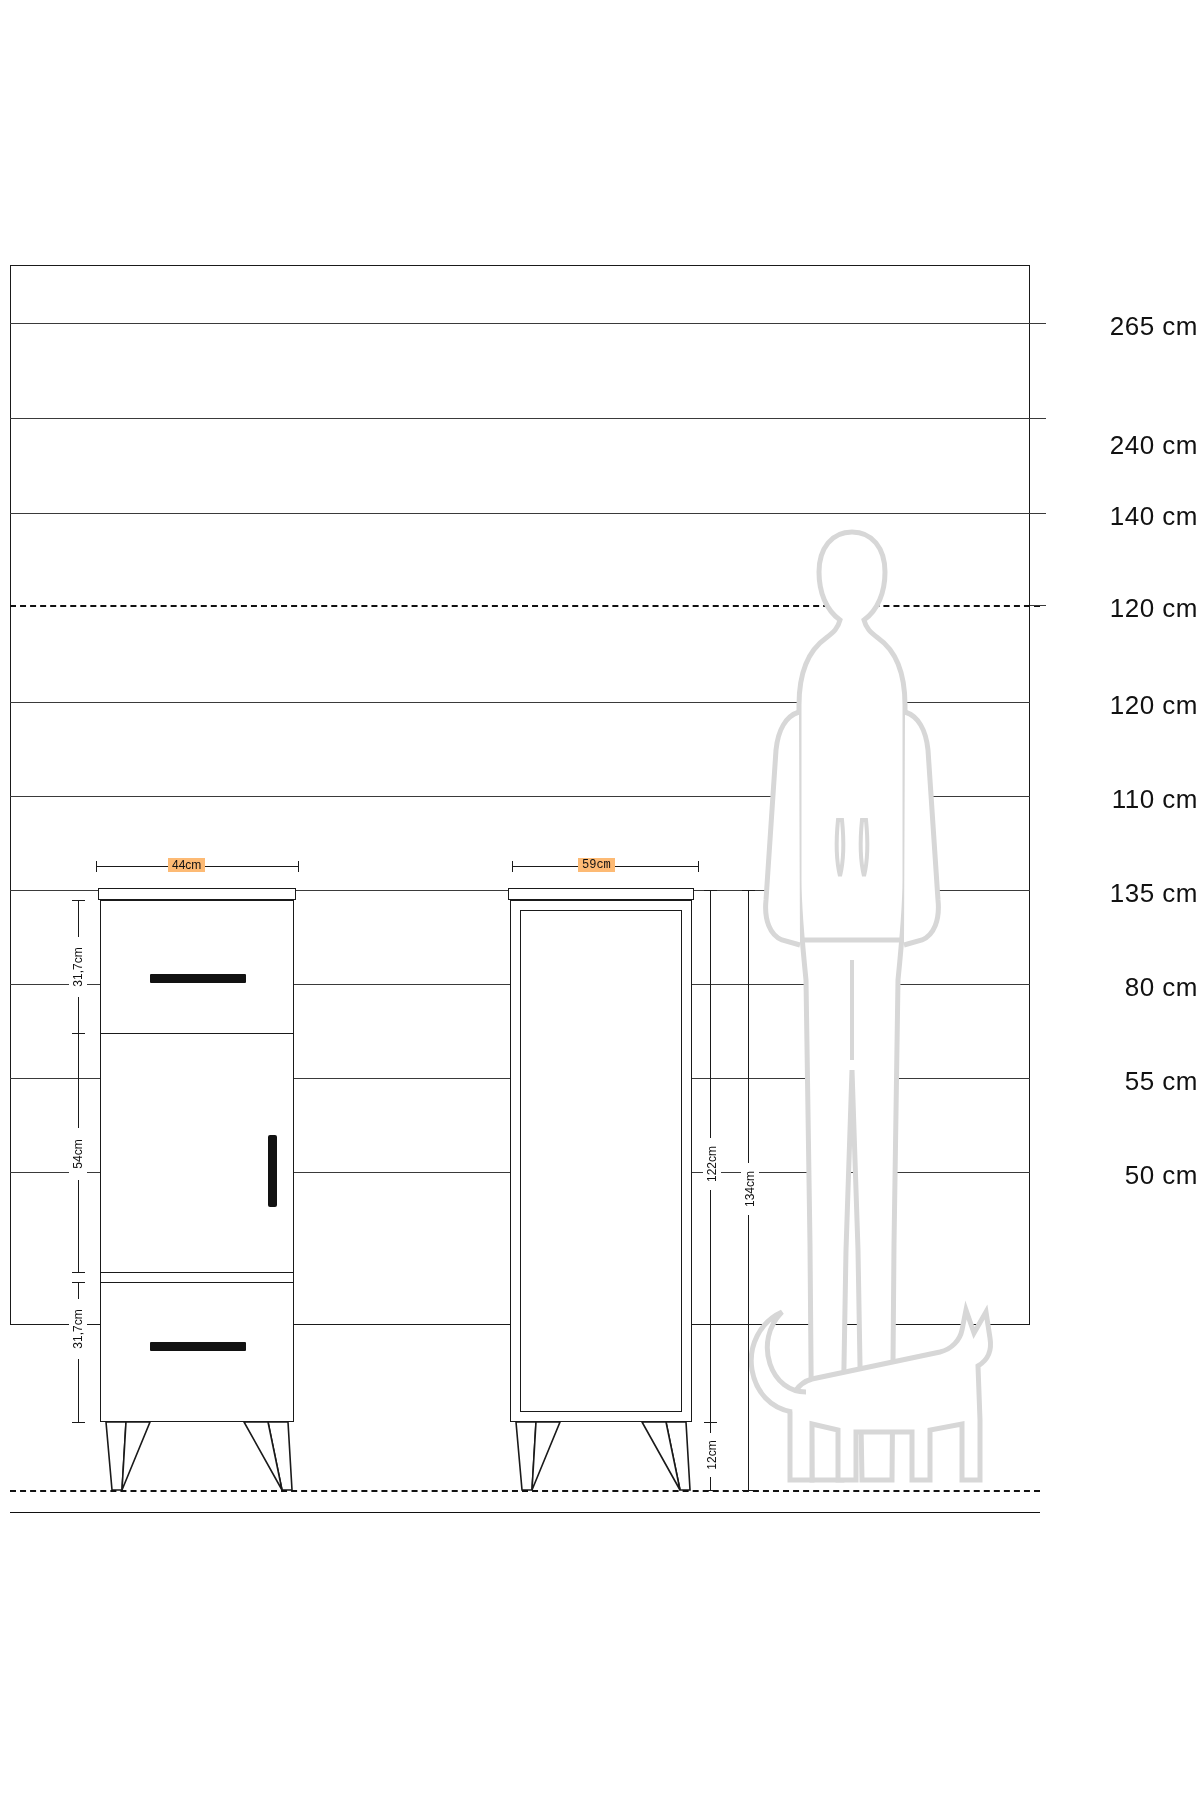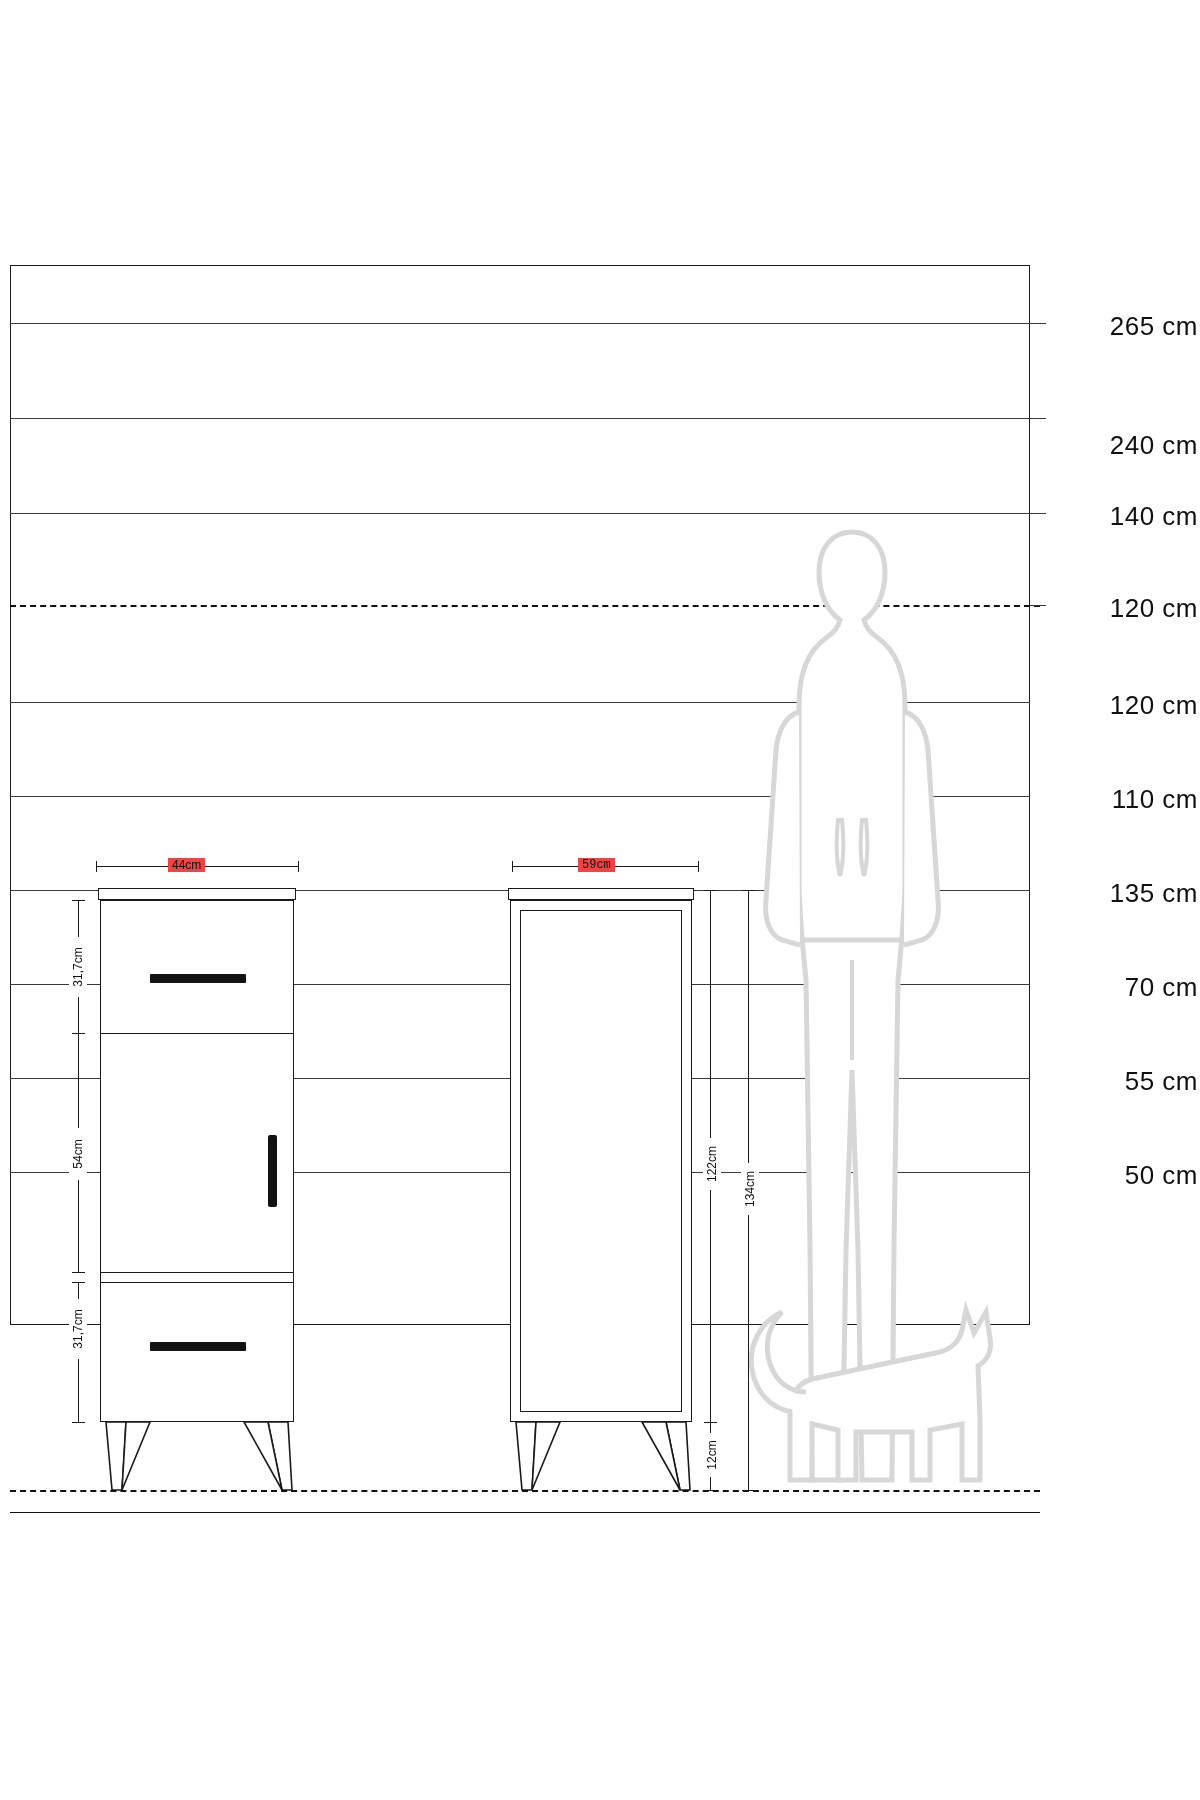--- a/index.html
+++ b/index.html
@@ -124,21 +124,21 @@
   .dim-cap-h {
     position: absolute;
     height: 11px;
     width: 0;
     border-left: 1px solid #1a1a1a;
   }
   .dim-text-h {
     position: absolute;
     font-size: 12px;
     color: #111;
-    background: #ef4444;
+    background: #fdba74;
     padding: 0 4px;
     white-space: nowrap;
   }
   .dim-text-v {
     position: absolute;
     font-size: 12px;
     color: #111;
     background: #fff;
     padding: 2px 0;
     white-space: nowrap;
@@ -181,21 +181,21 @@
   <div class="scale-line" style="top:702px; width:1020px;"></div>
   <div class="scale-label" style="top:690px;">120 cm</div>
 
   <div class="scale-line" style="top:796px; width:1020px;"></div>
   <div class="scale-label" style="top:784px;">110 cm</div>
 
   <div class="scale-line" style="top:890px; width:1020px;"></div>
   <div class="scale-label" style="top:878px;">135 cm</div>
 
   <div class="scale-line" style="top:984px; width:1020px;"></div>
-  <div class="scale-label" style="top:972px;">70 cm</div>
+  <div class="scale-label" style="top:972px;">80 cm</div>
 
   <div class="scale-line" style="top:1078px; width:1020px;"></div>
   <div class="scale-label" style="top:1066px;">55 cm</div>
 
   <div class="scale-line" style="top:1172px; width:1020px;"></div>
   <div class="scale-label" style="top:1160px;">50 cm</div>
 
   <svg class="figure-svg" viewBox="0 0 1200 1800">
 
     <g>

